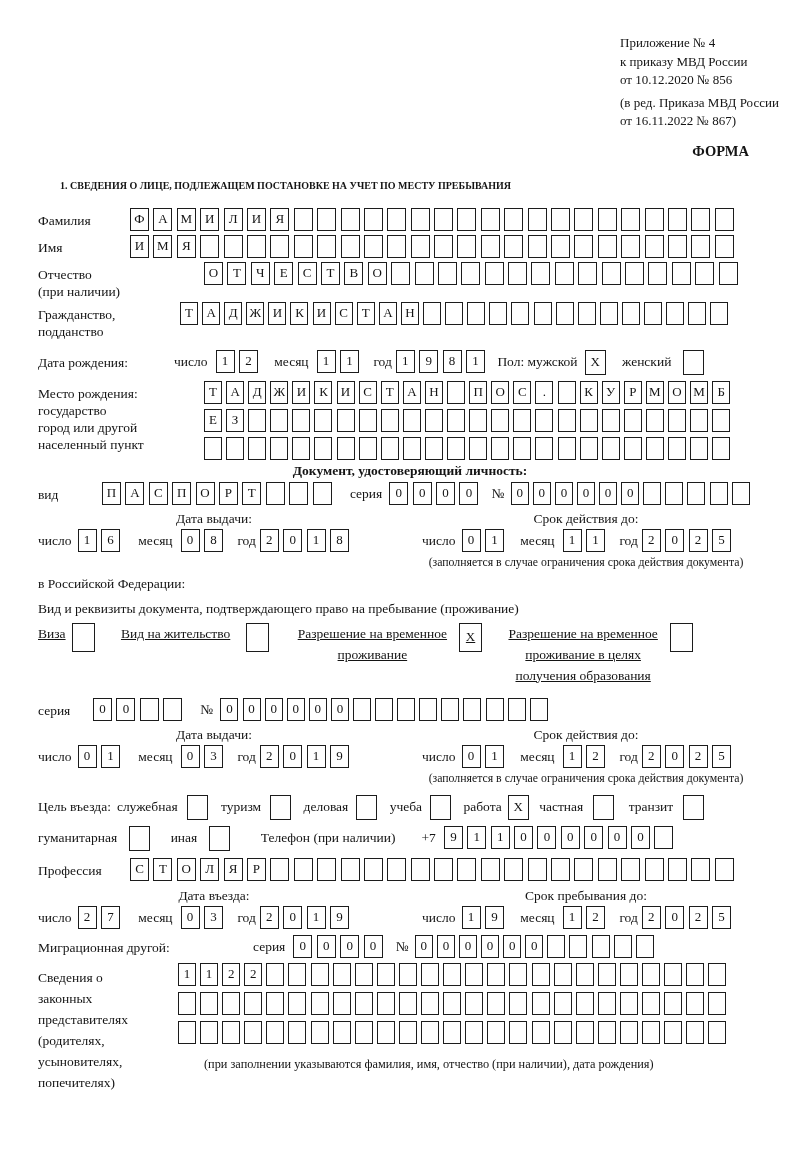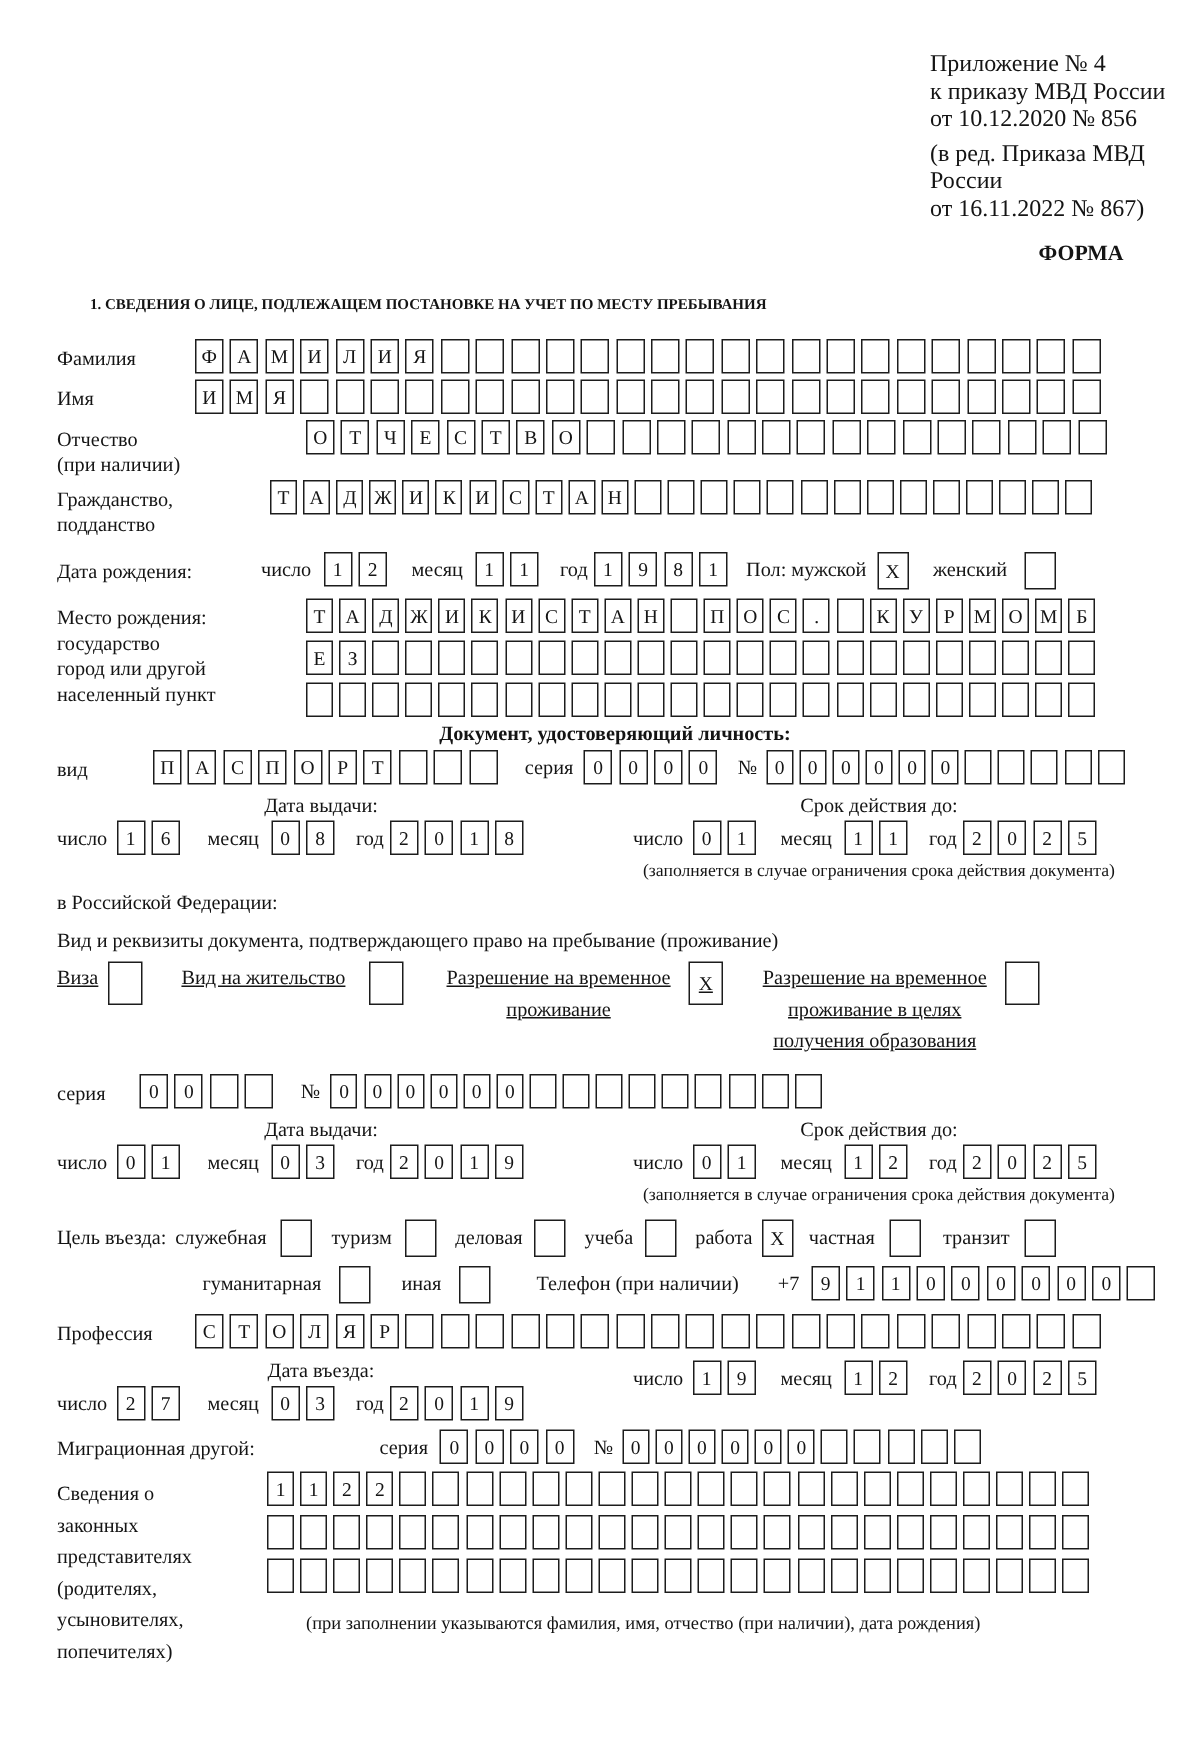--- a/index.html
+++ b/index.html
@@ -1,21 +1,21 @@
 <!DOCTYPE html>
 <html><head>
 <meta charset="utf-8">
 <style>
   html,body{margin:0;padding:0;}
   body{
     width:800px;height:1163px;overflow:hidden;background:#ffffff;color:#141414;
     font-family:"Liberation Serif","DejaVu Serif",serif;
   }
   .page{padding:34px 18px 0 38px;position:relative;}
-  .hdr{margin-left:582px;font-size:16px;line-height:18.5px;}
+  .hdr{margin-left:582px;font-size:13px;line-height:18.5px;}
   .hdr .gap{margin-top:4px;}
   .forma{font-weight:bold;font-size:14.5px;text-align:right;padding-right:33px;margin-top:12px;}
   .title{text-align:center;font-weight:bold;font-size:15.5px;margin-top:16px;line-height:24px;}
   .tline{display:inline-block;width:56px;border-bottom:2.5px solid #3a3a3a;height:14px;margin-left:8px;}
   .sect{font-weight:bold;font-size:10px;margin-top:20px;padding-left:22px;}
 
   .frow{display:flex;align-items:flex-start;}
   .flabel{font-size:13.5px;line-height:17px;padding-top:4px;flex-shrink:0;}
   .cells{display:flex;flex-shrink:0;}
   .cell{
@@ -549,21 +549,21 @@
     </div>
     <div class="popt" style="margin-left:10px">
       <span class="plbl" style="margin-right:10px">транзит</span>
       <div class="cells cb">
           <span class="cell"></span>
         </div>
     </div>
   </div>
 
   <div class="frow" style="margin-top:6px">
-    <div class="popt" style="margin-left:97px">
+    <div class="popt" style="">
       <span class="plbl" style="margin-right:12px">гуманитарная</span>
       <div class="cells cb">
           <span class="cell"></span>
         </div>
     </div>
     <div class="popt" style="margin-left:16px">
       <span class="plbl" style="margin-right:12px">иная</span>
       <div class="cells cb">
           <span class="cell"></span>
         </div>
@@ -633,20 +633,21 @@
         <span class="dlbl" style="margin-left:10px;margin-right:4px">год</span>
         <div class="cells">
             <span class="cell">2</span>
             <span class="cell">0</span>
             <span class="cell">1</span>
             <span class="cell">9</span>
           </div>
       </div>
     </div>
     <div class="dcol-r">
+      <div class="dhead">Срок пребывания до:</div>
       <div class="dgroup" style="margin-left:32px">
         <span class="dlbl" style="margin-right:6px">число</span>
         <div class="cells">
             <span class="cell">1</span>
             <span class="cell">9</span>
           </div>
         <span class="dlbl" style="margin-left:12px;margin-right:8px">месяц</span>
         <div class="cells">
             <span class="cell">1</span>
             <span class="cell">2</span>

